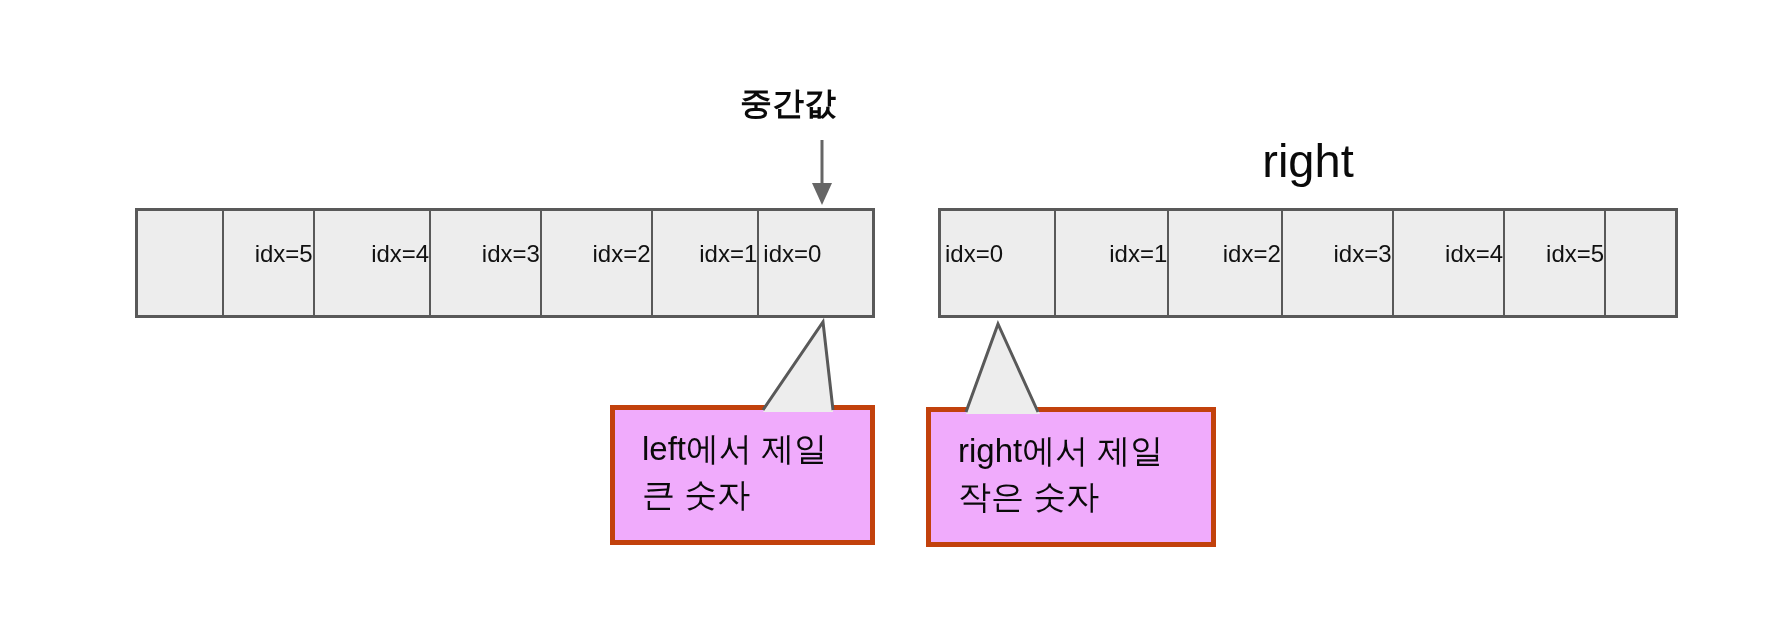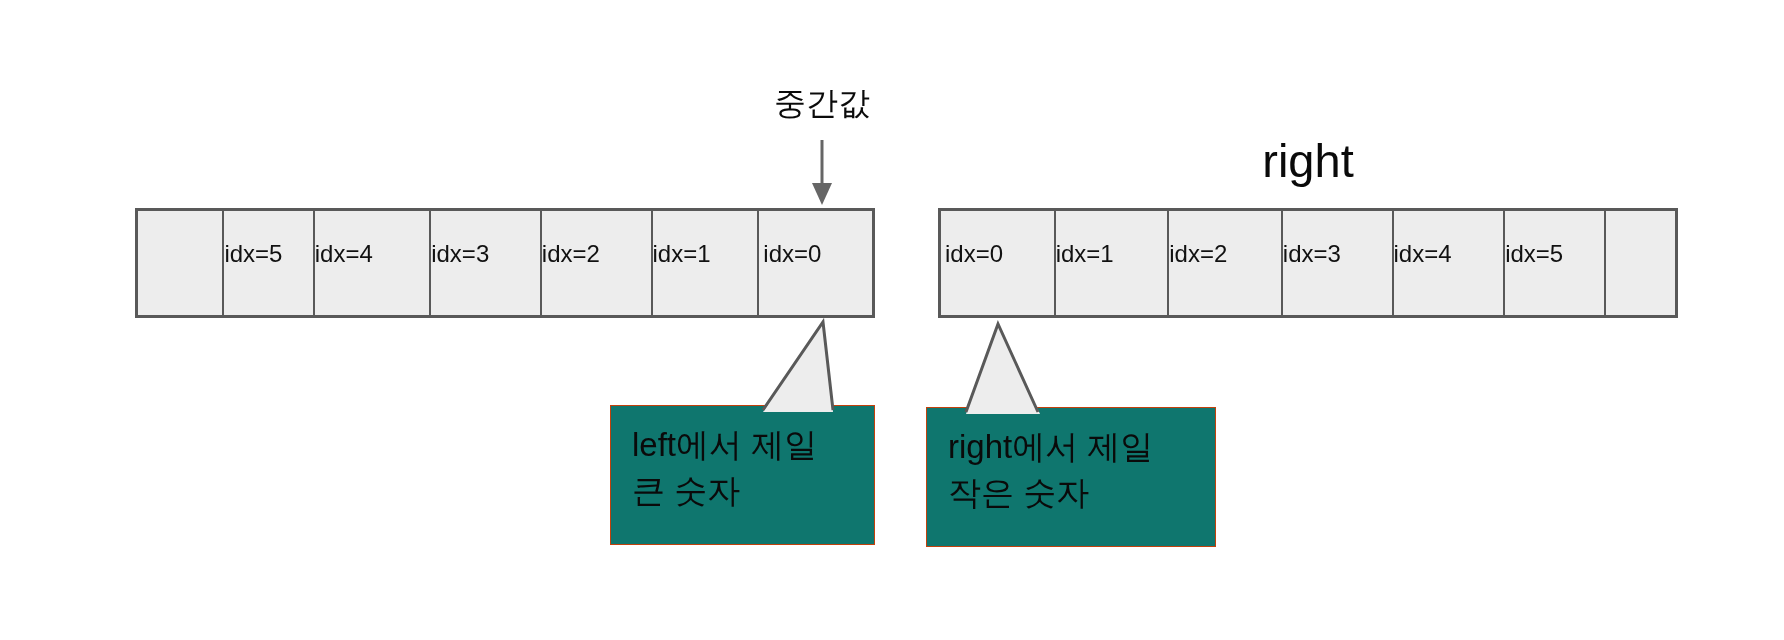--- a/index.html
+++ b/index.html
@@ -14,49 +14,49 @@
   .array-title{
     position:absolute;top:134px;height:54px;line-height:54px;
     font-size:47px;text-align:center;color:#0a0a0a;
   }
   #left-title{left:135px;width:740px;}
   #right-title{left:938px;width:740px;}
 
   
   .median-label{
     position:absolute;top:80px;left:740px;width:164px;height:46px;
-    line-height:46px;font-size:32px;text-align:center;color:#0a0a0a;
+    line-height:46px;font-size:32px;color:#0a0a0a;font-weight:bold;
   }
 
   
   .array{
     position:absolute;top:208px;height:110px;width:740px;
     display:flex;box-sizing:border-box;
     border:3px solid #595959;background:#ededed;
   }
   #left-array{left:135px;}
   #right-array{left:938px;}
   .cell{
     position:relative;box-sizing:border-box;
     border-right:2px solid #595959;
-    display:flex;align-items:center;justify-content:flex-start;
+    display:flex;align-items:center;justify-content:flex-end;
     background:#ededed;
   }
   .cell:last-child{border-right:none;}
   .cell .lbl{
     position:relative;top:-9px;font-size:24px;color:#111;white-space:nowrap;
   }
   .cell.align-left{justify-content:flex-start;padding-left:4px;}
 
   
   .bubble{
     position:absolute;box-sizing:border-box;
-    background:#0f766e;border:1px solid #c2410c;
+    background:#f0abfc;border:5px solid #c2410c;
     font-size:33px;line-height:46px;color:#0a0a0a;
-    padding:16px 10px 0 21px;z-index:1;
+    padding:16px 10px 0 27px;z-index:1;
   }
   #left-bubble{left:610px;top:405px;width:265px;height:140px;}
   #right-bubble{left:918px;top:407px;width:290px;height:140px;margin-left:8px;}
 
   
   svg.overlay{position:absolute;inset:0;z-index:2;pointer-events:none;}
 
   
   .watermark{
     position:absolute;top:576px;right:8px;height:38px;line-height:38px;

